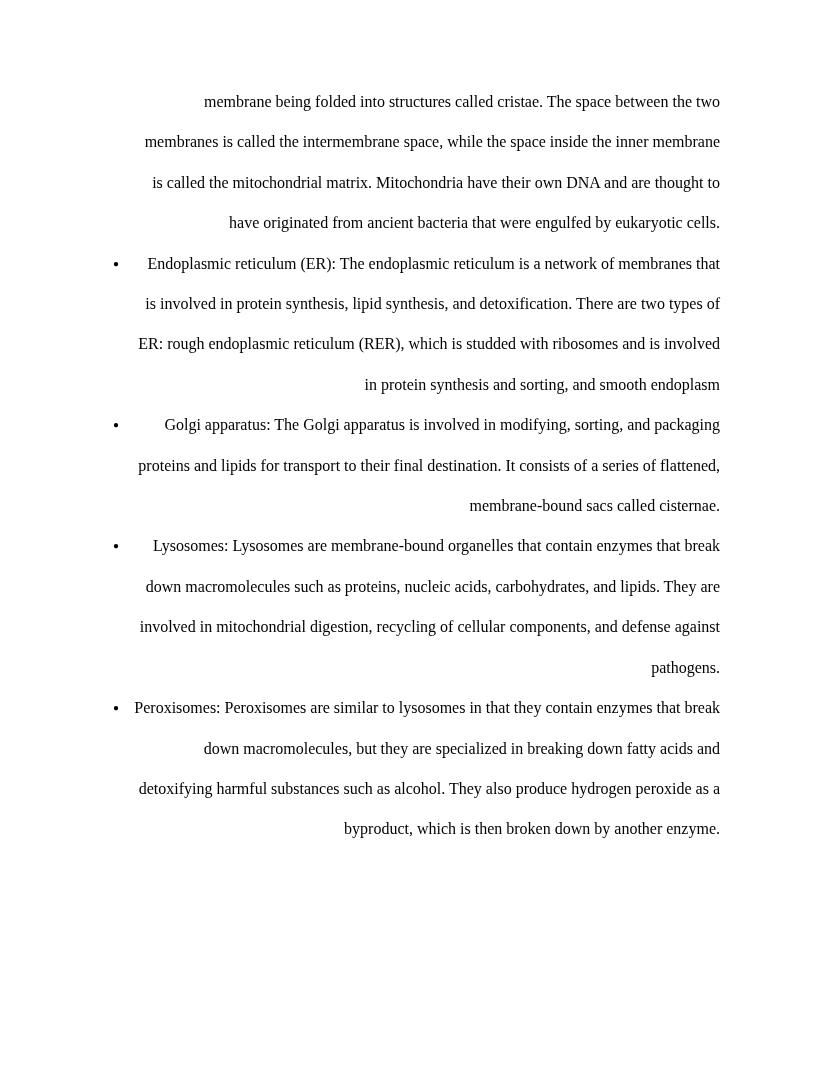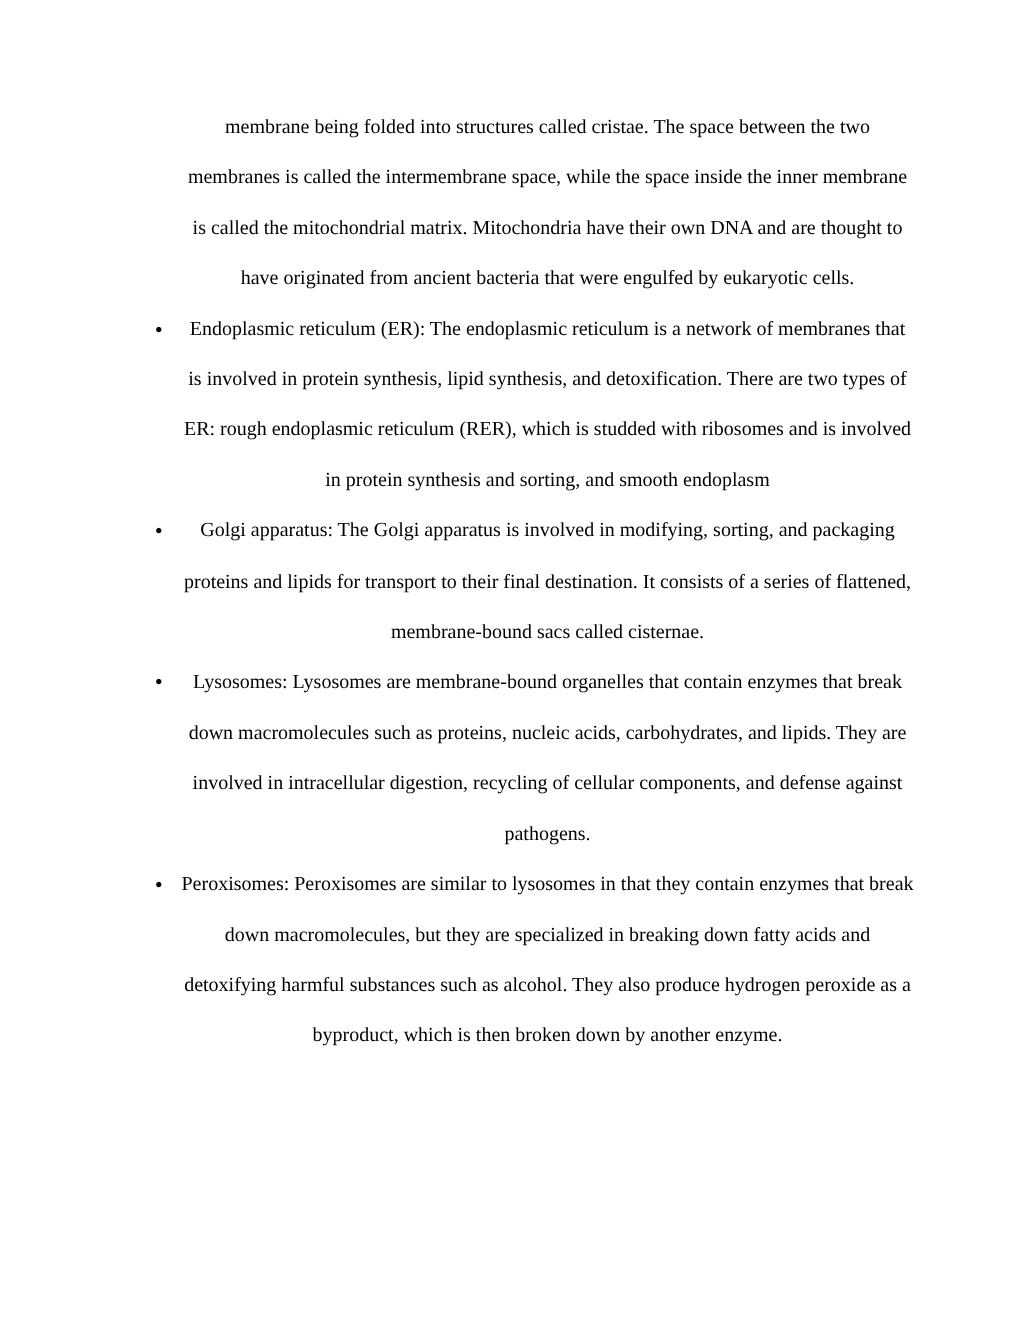--- a/index.html
+++ b/index.html
@@ -11,25 +11,25 @@
     width: 828px;
     height: 1071px;
     background: #ffffff;
     overflow: hidden;
     font-family: "Liberation Serif", "DejaVu Serif", serif;
     color: #000000;
   }
   .content {
     position: absolute;
     top: 82px;
-    left: 145px;
+    left: 134px;
     width: 586px;
     font-size: 16px;
     line-height: 40.4px;
-    text-align: center;
+    text-align: right;
   }
   .paragraph {
     position: relative;
   }
   .bullet-item {
     position: relative;
   }
   .bullet-marker {
     position: absolute;
     left: -21px;
@@ -55,21 +55,21 @@
       <span>Endoplasmic reticulum (ER): The endoplasmic reticulum is a network of membranes that is involved in protein synthesis, lipid synthesis, and detoxification. There are two types of ER: rough endoplasmic reticulum (RER), which is studded with ribosomes and is involved in protein synthesis and sorting, and smooth endoplasm</span>
     </div>
 
     <div class="bullet-item">
       <span class="bullet-marker">●</span>
       <span>Golgi apparatus: The Golgi apparatus is involved in modifying, sorting, and packaging proteins and lipids for transport to their final destination. It consists of a series of flattened, membrane-bound sacs called cisternae.</span>
     </div>
 
     <div class="bullet-item">
       <span class="bullet-marker">●</span>
-      <span>Lysosomes: Lysosomes are membrane-bound organelles that contain enzymes that break down macromolecules such as proteins, nucleic acids, carbohydrates, and lipids. They are involved in intracellular digestion, recycling of cellular components, and defense against pathogens.</span>
+      <span>Lysosomes: Lysosomes are membrane-bound organelles that contain enzymes that break down macromolecules such as proteins, nucleic acids, carbohydrates, and lipids. They are involved in mitochondrial digestion, recycling of cellular components, and defense against pathogens.</span>
     </div>
 
     <div class="bullet-item">
       <span class="bullet-marker">●</span>
       <span>Peroxisomes: Peroxisomes are similar to lysosomes in that they contain enzymes that break down macromolecules, but they are specialized in breaking down fatty acids and detoxifying harmful substances such as alcohol. They also produce hydrogen peroxide as a byproduct, which is then broken down by another enzyme.</span>
     </div>
 
   </div>
 </div>
 

